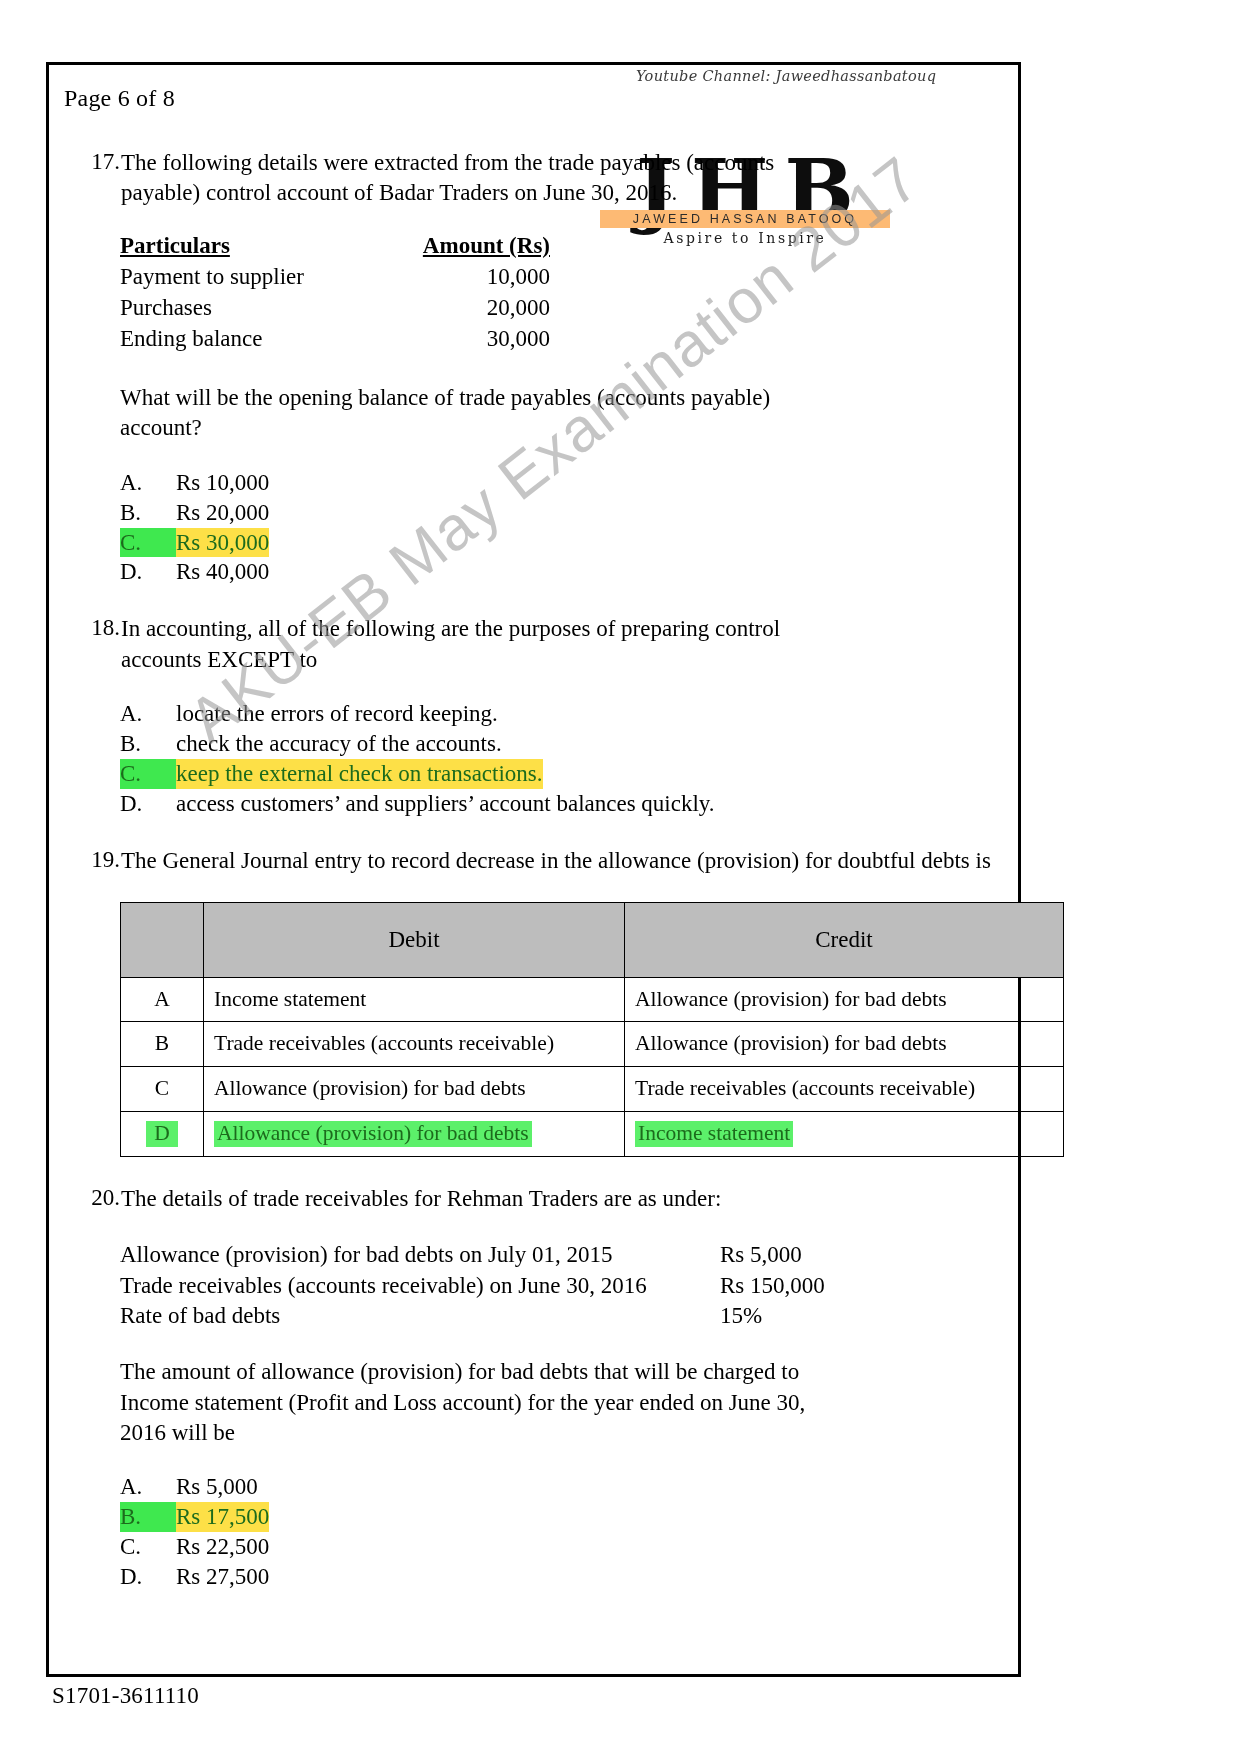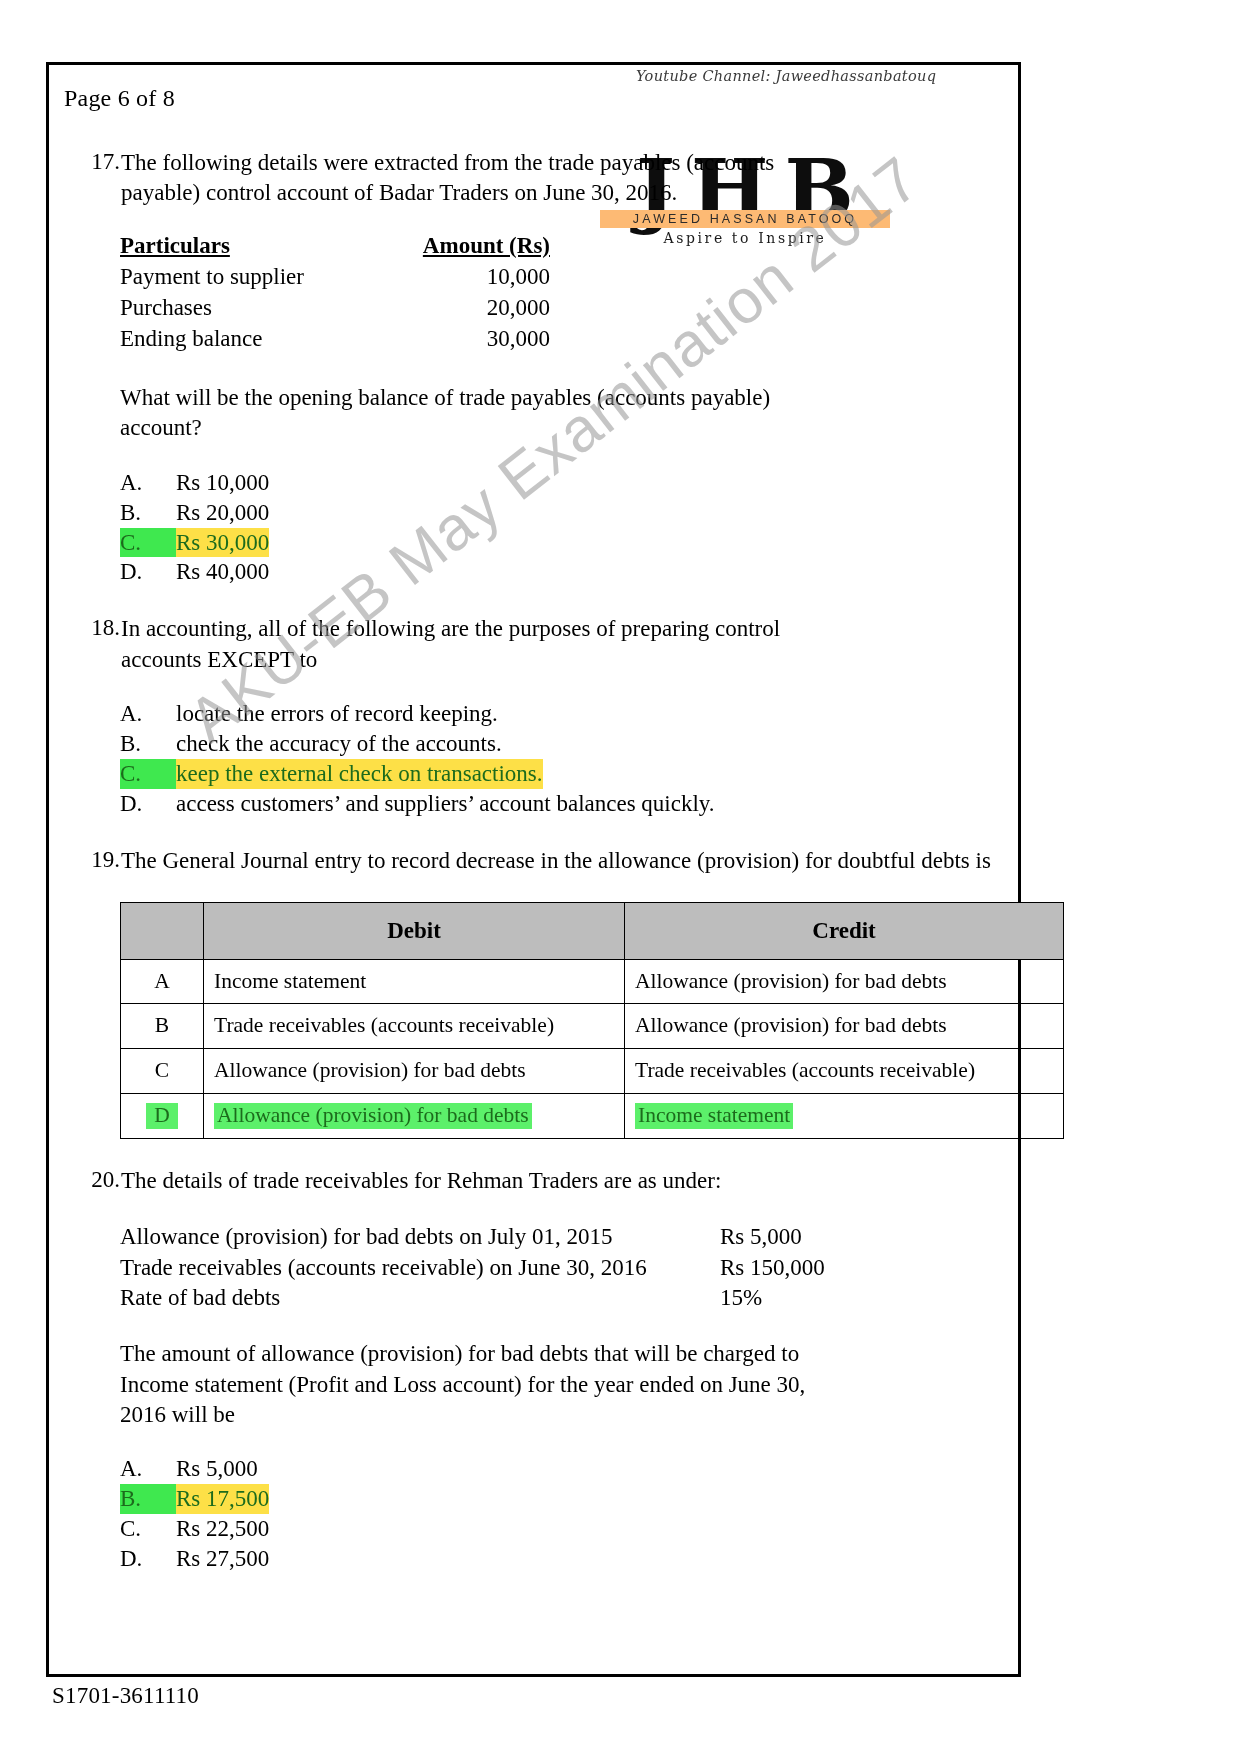--- a/index.html
+++ b/index.html
@@ -213,23 +213,23 @@
     table-layout: fixed;
   }
   table.jtable th, table.jtable td {
     border: 1.5px solid #000;
     padding: 9px 10px;
     line-height: 1.2;
   }
   table.jtable thead th {
     background: #bdbdbd;
     text-align: center;
-    font-weight: 700;
-    font-size: 23px;
-    padding: 14px 10px;
+    font-weight: 400;
+    font-size: 23px;
+    padding: 23px 10px;
     margin-top: 30px;
   }
   .col-ltr { width: 62px; text-align: center; }
   .col-dr  { width: 400px; }
   .col-cr  { width: 418px; }
   table.jtable td.col-ltr { text-align: center; }
   tr.hl-row td { color: #1c6b1c; }
   tr.hl-row td .cellhl {
     background: #5cf06a;
     display: inline-block;

